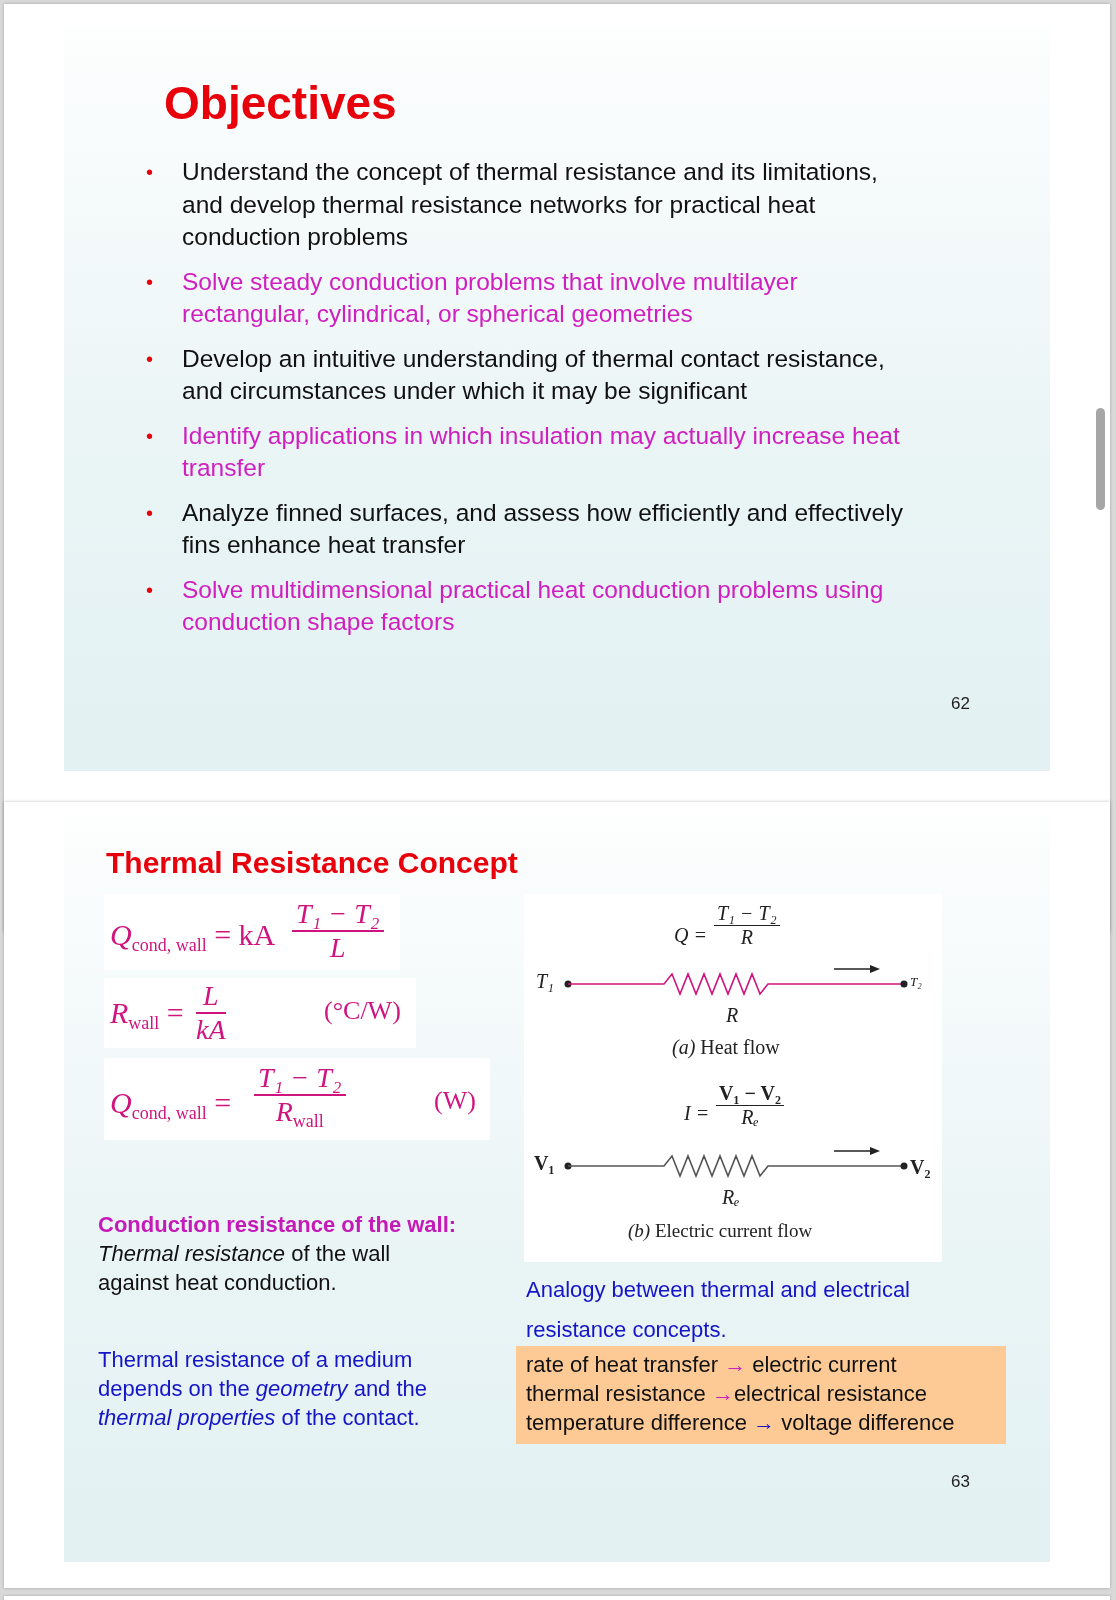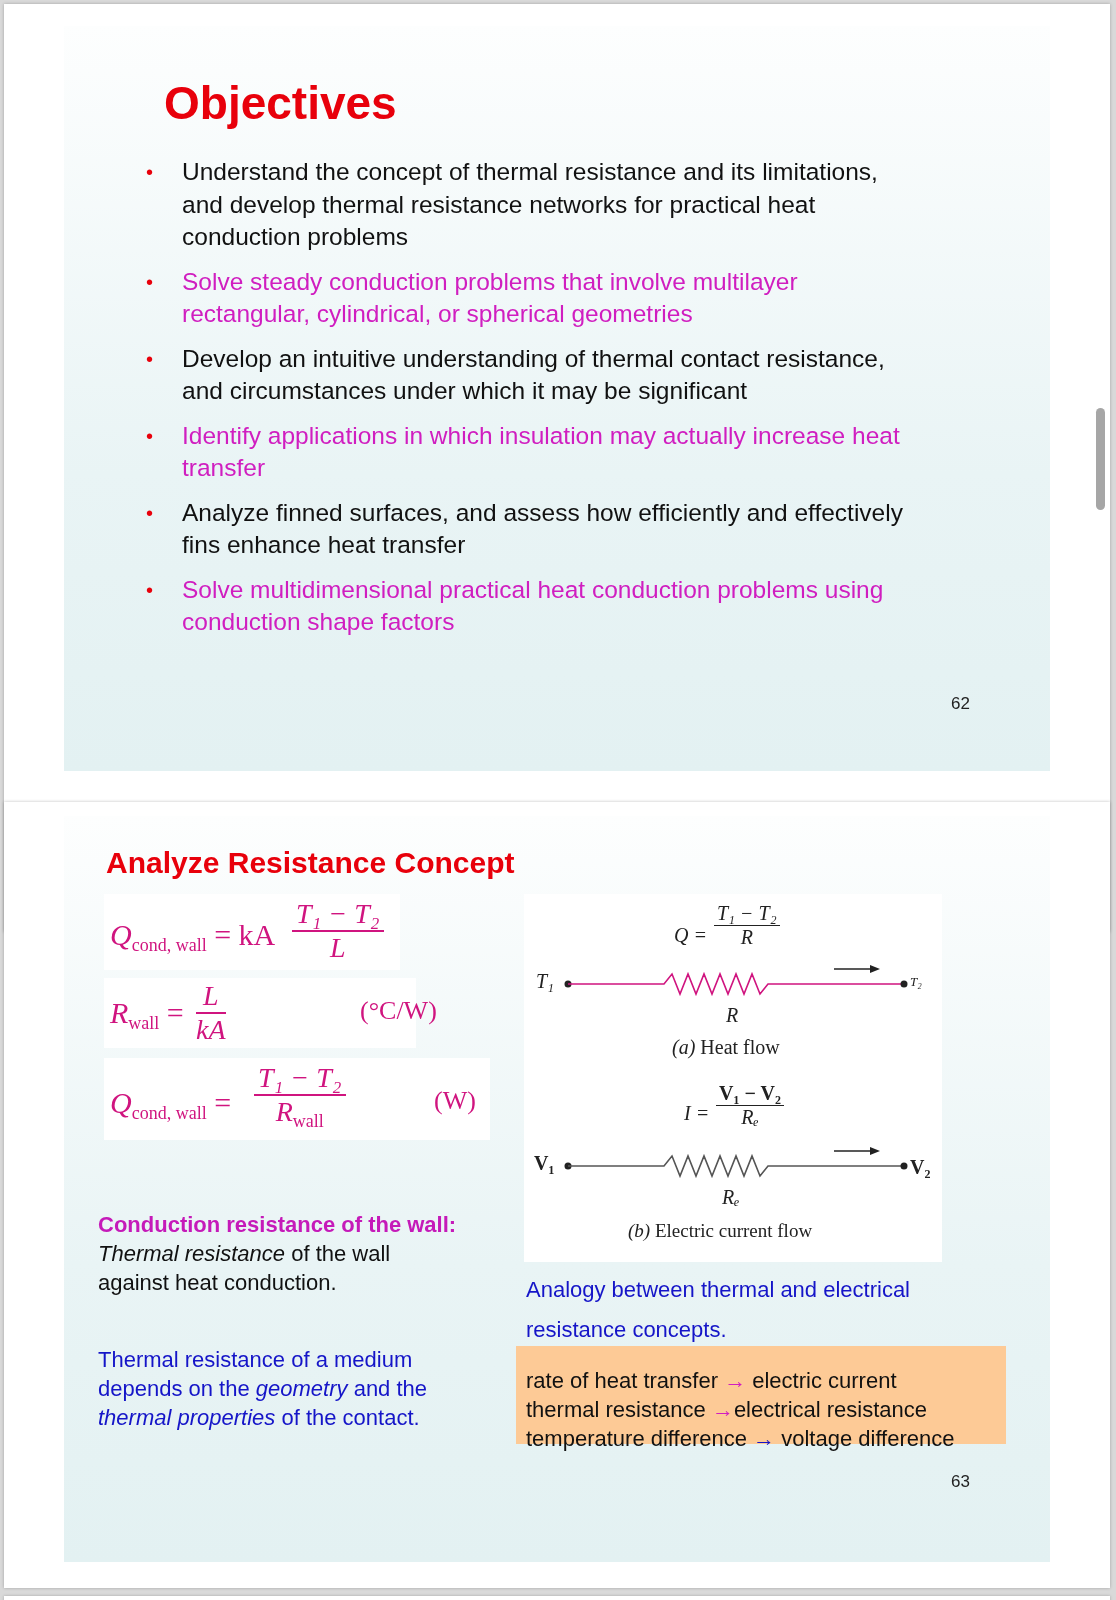--- a/index.html
+++ b/index.html
@@ -25,21 +25,21 @@
   .frac{position:absolute;text-align:center;}
   .frac .num{display:block;border-bottom:2px solid #d0147f;padding:0 4px;}
   .frac .den{display:block;}
   i{font-style:italic;}
   .sub{font-size:18px;font-style:normal;vertical-align:-6px;text-align:right;}
   .concept{position:absolute;left:34px;top:394px;font-size:22px;line-height:29px;}
   .concept .head{color:#c51ab9;font-weight:bold;}
   .blue{color:#1515c8;}
   .diagram{position:absolute;left:460px;top:78px;width:418px;height:368px;background:#fff;font-family:"Liberation Serif",serif;color:#222;}
   .caption{position:absolute;left:462px;top:454px;font-size:22px;line-height:40px;color:#1515c8;width:440px;}
-  .analogy{position:absolute;left:452px;top:530px;width:490px;height:98px;background:#fdca96;font-size:22px;line-height:29px;color:#111;padding:20px 0 0 10px;box-sizing:border-box;}
+  .analogy{position:absolute;left:452px;top:530px;width:490px;height:98px;background:#fdca96;font-size:22px;line-height:29px;color:#111;padding:4px 0 0 10px;box-sizing:border-box;}
   .arrow{color:#d01ec0;}
 </style>
 </head>
 <body>
 
 <div class="page page1">
   <div class="slide">
     <div class="title1">Objectives</div>
     <ul class="obj">
       <li class="black"><span class="bullet">•</span><span>Understand the concept of thermal resistance and its limitations, and develop thermal resistance networks for practical heat conduction problems</span></li>
@@ -48,37 +48,37 @@
       <li class="magenta"><span class="bullet">•</span><span>Identify applications in which insulation may actually increase heat transfer</span></li>
       <li class="black"><span class="bullet">•</span><span>Analyze finned surfaces, and assess how efficiently and effectively fins enhance heat transfer</span></li>
       <li class="magenta"><span class="bullet">•</span><span>Solve multidimensional practical heat conduction problems using conduction shape factors</span></li>
     </ul>
     <div class="pnum" style="left:887px;top:668px;">62</div>
   </div>
 </div>
 
 <div class="page page2">
   <div class="slide">
-    <div class="title2">Analyze Resistance Concept</div>
+    <div class="title2">Thermal Resistance Concept</div>
 
     <div class="eq" style="left:40px;top:78px;width:296px;height:76px;">
       <div class="eqtext" style="left:6px;top:24px;font-size:30px;"><i>Q</i><span class="sub">cond, wall</span> <span>= kA</span></div>
       <div class="frac" style="left:188px;top:4px;font-size:28px;">
           <i class="num">T₁ − T₂</i>
           <i class="den">L</i>
         </div>
     </div>
 
     <div class="eq" style="left:40px;top:162px;width:312px;height:70px;">
       <div class="eqtext" style="left:6px;top:18px;font-size:30px;"><i>R</i><span class="sub">wall</span> <span>=</span></div>
       <div class="frac" style="left:92px;top:2px;font-size:28px;">
           <i class="num">L</i>
           <i class="den">kA</i>
         </div>
-      <div class="eqtext" style="left:220px;top:18px;font-size:26px;margin-left:36px;">(°C/W)</div>
+      <div class="eqtext" style="left:220px;top:18px;font-size:26px;">(°C/W)</div>
     </div>
 
     <div class="eq" style="left:40px;top:242px;width:386px;height:82px;">
       <div class="eqtext" style="left:6px;top:28px;font-size:30px;"><i>Q</i><span class="sub">cond, wall</span> <span>=</span></div>
       <div class="frac" style="left:150px;top:4px;font-size:28px;">
           <i class="num">T₁ − T₂</i>
           <i class="den"><span>R</span><span class="sub">wall</span></i>
         </div>
       <div class="eqtext" style="left:330px;top:28px;font-size:26px;">(W)</div>
     </div>

